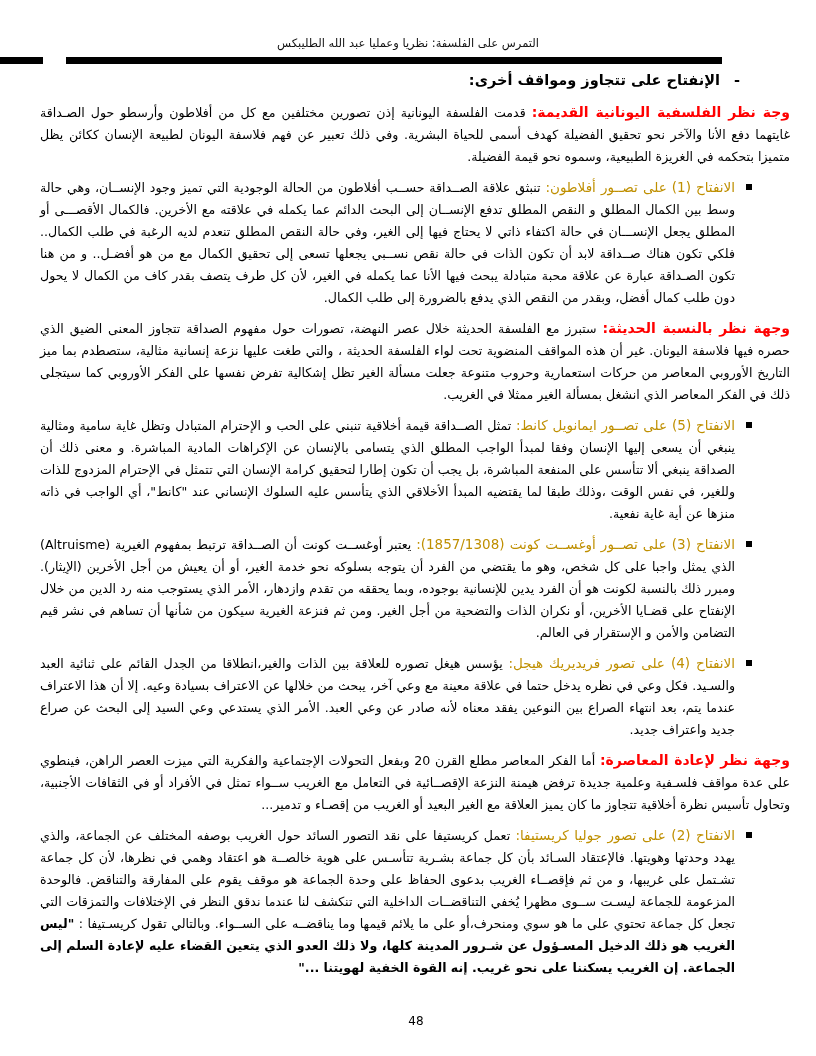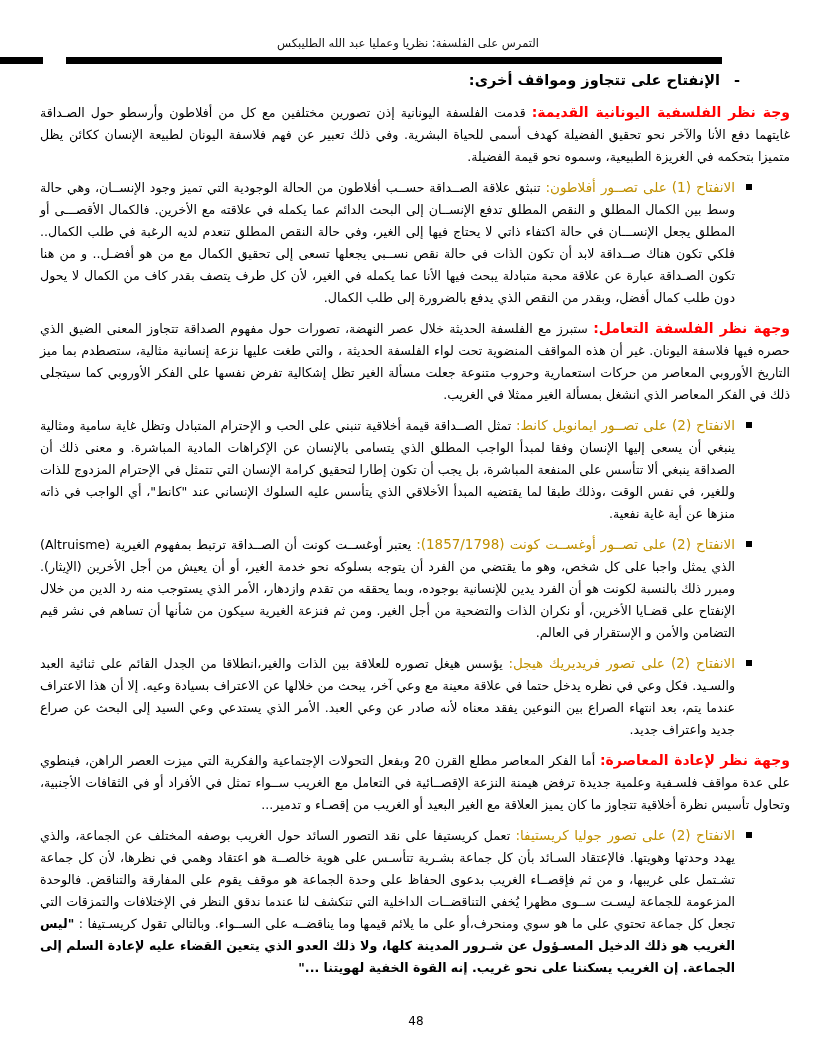--- a/index.html
+++ b/index.html
@@ -100,39 +100,39 @@
       <span>قدمت الفلسفة اليونانية إذن تصورين مختلفين مع كل من أفلاطون وأرسطو حول الصـداقة غايتهما دفع الأنا والآخر نحو تحقيق الفضيلة كهدف أسمى للحياة البشرية. وفي ذلك تعبير عن فهم فلاسفة اليونان لطبيعة الإنسان ككائن يظل متميزا بتحكمه في الغريزة الطبيعية، وسموه نحو قيمة الفضيلة.</span>
     </div>
 
     <div class="para bullet-item">
       <span class="bullet-marker"></span>
       <span class="lead-gold">الانفتاح (1) على تصــور أفلاطون:</span>
       <span>تنبثق علاقة الصــداقة حســب أفلاطون من الحالة الوجودية التي تميز وجود الإنســان، وهي حالة وسط بين الكمال المطلق و النقص المطلق تدفع الإنســان إلى البحث الدائم عما يكمله في علاقته مع الأخرين. فالكمال الأقصـــى أو المطلق يجعل الإنســـان في حالة اكتفاء ذاتي لا يحتاج فيها إلى الغير، وفي حالة النقص المطلق تنعدم لديه الرغبة في طلب الكمال.. فلكي تكون هناك صــداقة لابد أن تكون الذات في حالة نقص نســبي يجعلها تسعى إلى تحقيق الكمال مع من هو أفضـل.. و من هنا تكون الصـداقة عبارة عن علاقة محبة متبادلة يبحث فيها الأنا عما يكمله في الغير، لأن كل طرف يتصف بقدر كاف من الكمال لا يحول دون طلب كمال أفضل، وبقدر من النقص الذي يدفع بالضرورة إلى طلب الكمال.</span>
     </div>
 
     <div class="para">
-      <span class="lead-red">وجهة نظر الفلسفة التعامل:</span>
+      <span class="lead-red">وجهة نظر بالنسبة الحديثة:</span>
       <span>ستبرز مع الفلسفة الحديثة خلال عصر النهضة، تصورات حول مفهوم الصداقة تتجاوز المعنى الضيق الذي حصره فيها فلاسفة اليونان. غير أن هذه المواقف المنضوية تحت لواء الفلسفة الحديثة ، والتي طغت عليها نزعة إنسانية مثالية، ستصطدم بما ميز التاريخ الأوروبي المعاصر من حركات استعمارية وحروب متنوعة جعلت مسألة الغير تظل إشكالية تفرض نفسها على الفكر الأوروبي كما سيتجلى ذلك في الفكر المعاصر الذي انشغل بمسألة الغير ممثلا في الغريب.</span>
     </div>
 
     <div class="para bullet-item">
       <span class="bullet-marker"></span>
-      <span class="lead-gold">الانفتاح (2) على تصــور ايمانويل كانط:</span>
+      <span class="lead-gold">الانفتاح (5) على تصــور ايمانويل كانط:</span>
       <span>تمثل الصــداقة قيمة أخلاقية تنبني على الحب و الإحترام المتبادل وتظل غاية سامية ومثالية ينبغي أن يسعى إليها الإنسان وفقا لمبدأ الواجب المطلق الذي يتسامى بالإنسان عن الإكراهات المادية المباشرة. و معنى ذلك أن الصداقة ينبغي ألا تتأسس على المنفعة المباشرة، بل يجب أن تكون إطارا لتحقيق كرامة الإنسان التي تتمثل في الإحترام المزدوج للذات وللغير، في نفس الوقت ،وذلك طبقا لما يقتضيه المبدأ الأخلاقي الذي يتأسس عليه السلوك الإنساني عند "كانط"، أي الواجب في ذاته منزها عن أية غاية نفعية.</span>
     </div>
 
     <div class="para bullet-item">
       <span class="bullet-marker"></span>
-      <span class="lead-gold">الانفتاح (2) على تصــور أوغســت كونت (1857/1798):</span>
+      <span class="lead-gold">الانفتاح (3) على تصــور أوغســت كونت (1857/1308):</span>
       <span>يعتبر أوغســت كونت أن الصــداقة ترتبط بمفهوم الغيرية (Altruisme) الذي يمثل واجبا على كل شخص، وهو ما يقتضي من الفرد أن يتوجه بسلوكه نحو خدمة الغير، أو أن يعيش من أجل الأخرين (الإيثار). ومبرر ذلك بالنسبة لكونت هو أن الفرد يدين للإنسانية بوجوده، وبما يحققه من تقدم وازدهار، الأمر الذي يستوجب منه رد الدين من خلال الإنفتاح على قضـايا الأخرين، أو نكران الذات والتضحية من أجل الغير. ومن ثم فنزعة الغيرية سيكون من شأنها أن تساهم في نشر قيم التضامن والأمن و الإستقرار في العالم.</span>
     </div>
 
     <div class="para bullet-item">
       <span class="bullet-marker"></span>
-      <span class="lead-gold">الانفتاح (2) على تصور فريديريك هيجل:</span>
+      <span class="lead-gold">الانفتاح (4) على تصور فريديريك هيجل:</span>
       <span>يؤسس هيغل تصوره للعلاقة بين الذات والغير،انطلاقا من الجدل القائم على ثنائية العبد والسـيد. فكل وعي في نظره يدخل حتما في علاقة معينة مع وعي آخر، يبحث من خلالها عن الاعتراف بسيادة وعيه. إلا أن هذا الاعتراف عندما يتم، بعد انتهاء الصراع بين النوعين يفقد معناه لأنه صادر عن وعي العبد. الأمر الذي يستدعي وعي السيد إلى البحث عن صراع جديد واعتراف جديد.</span>
     </div>
 
     <div class="para">
       <span class="lead-red">وجهة نظر لإعادة المعاصرة:</span>
       <span>أما الفكر المعاصر مطلع القرن 20 وبفعل التحولات الإجتماعية والفكرية التي ميزت العصر الراهن، فينطوي على عدة مواقف فلسـفية وعلمية جديدة ترفض هيمنة النزعة الإقصــائية في التعامل مع الغريب ســواء تمثل في الأفراد أو في الثقافات الأجنبية، وتحاول تأسيس نظرة أخلاقية تتجاوز ما كان يميز العلاقة مع الغير البعيد أو الغريب من إقصـاء و تدمير...</span>
     </div>
 
     <div class="para bullet-item">
       <span class="bullet-marker"></span>

